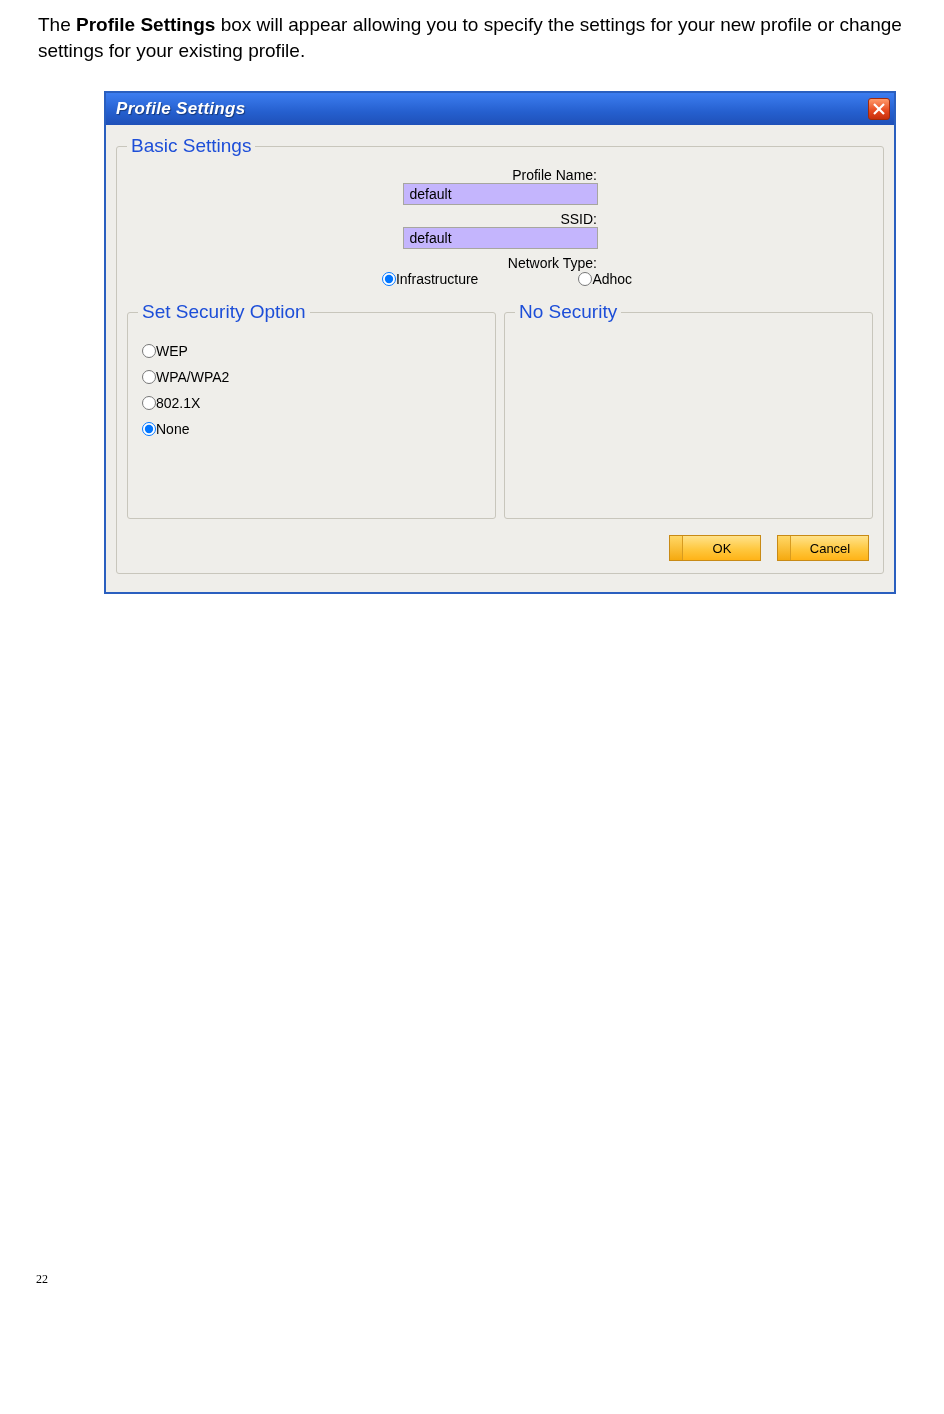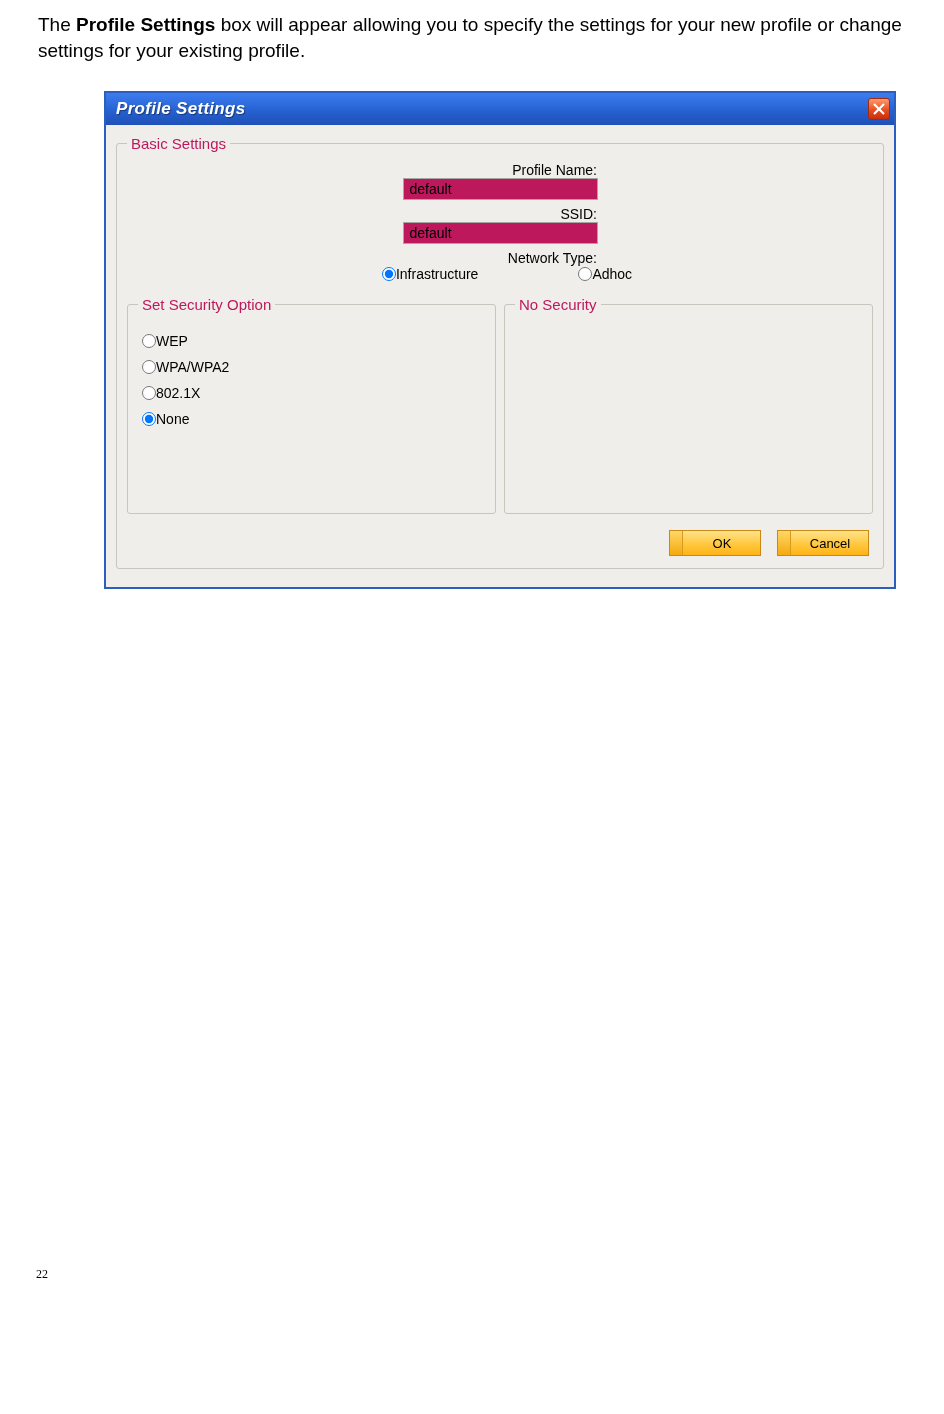--- a/index.html
+++ b/index.html
@@ -42,26 +42,26 @@
   }
   .close-btn svg { width: 12px; height: 12px; }
   .close-btn svg line { stroke: #fff; stroke-width: 2.2; }
   .dialog-body { padding: 6px 10px 18px 10px; }
   fieldset {
     border: 1px solid #c8c6bc;
     border-radius: 3px;
     padding: 10px 10px 12px 10px;
     margin-top: 4px;
   }
-  legend { padding: 0 4px; font-size: 15px; color: #be185d; }
+  legend { padding: 0 4px; font-size: 19px; color: #1d4ed8; }
   .row { display: flex; align-items: center; margin-bottom: 6px; flex-direction: column; }
   .row .lbl { width: 210px; text-align: right; padding-right: 8px; font-size: 14px; }
   .txt {
     flex: 1; height: 24px;
-    border: 1px solid #a7a6a0; background: #be185d;
+    border: 1px solid #a7a6a0; background: #c4b5fd;
     padding: 2px 6px; font-size: 14px; font-family: Tahoma, Arial, sans-serif;
   }
   .nt-group { display: flex; align-items: center; flex: 1; gap: 100px; padding-left: 14px; }
   .radio { display: inline-flex; align-items: center; font-size: 14px; }
   .radio input { width: 14px; height: 14px; }
   .two-col { display: flex; gap: 8px; margin-top: 10px; }
   .two-col fieldset { flex: 1; min-height: 218px; }
   .sec-options .radio { display: flex; margin: 10px 0 8px 4px; }
   .btn-row { display: flex; justify-content: flex-end; gap: 16px; margin-top: 16px; padding-right: 4px; }
   .btn {

